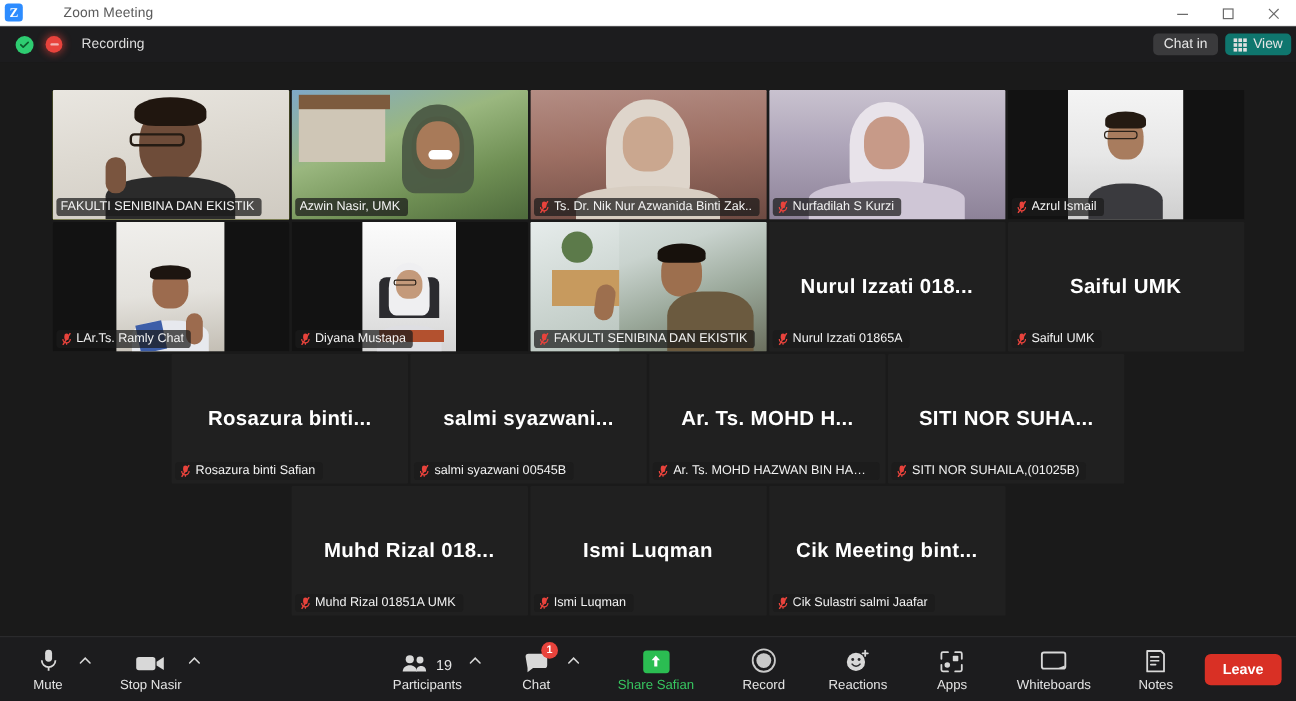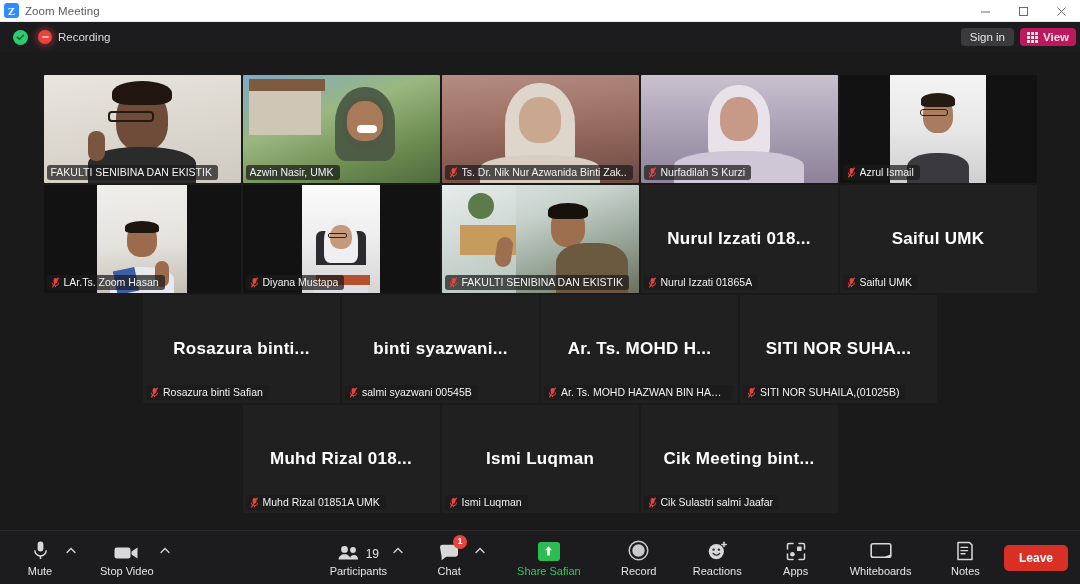--- a/index.html
+++ b/index.html
@@ -18,61 +18,60 @@
     position:relative;
     border-bottom:1px solid #e8e8e8;
   }
   .zlogo{
     width:15px;height:15px;margin-left:4px;margin-right:6px;
     background:#2d8cff; border-radius:3px;
     color:#fff; font-size:11px; font-weight:bold;
     display:flex;align-items:center;justify-content:center;
     font-family:"Liberation Serif", serif;
   }
-  .wintitle{ font-size:11.5px; color:#5a5a5a; letter-spacing:.1px;}
+  .wintitle{ font-size:11.5px; color:#5a5a5a; letter-spacing:.1px;margin-left:28px;}
   .wincontrols{ position:absolute; right:0; top:0; height:22px; display:flex;}
   .wc{ width:38px;height:22px; display:flex;align-items:center;justify-content:center;
        color:#6b6b6b; font-size:12px;}
   .wc svg{ display:block; }
 
   
   #topbar{
     height:30px; width:100%;
     background:#1c1c1e;
     display:flex; align-items:center;
     padding:0 8px;
     position:relative;
   }
   .shield{
     width:15px;height:15px;border-radius:50%;
     background:#2ecc71; margin-left:5px; margin-right:10px;
     display:flex;align-items:center;justify-content:center;
   }
   .shield svg{display:block;}
-  .recwrap{ display:flex; align-items:center; gap:6px; }
+  .recwrap{ display:flex; align-items:center; gap:16px; }
   .recdot{
     width:14px;height:14px;border-radius:50%;
     background:#e8433c; position:relative;
     box-shadow:0 0 6px 2px rgba(232,67,60,.45);
     display:flex;align-items:center;justify-content:center;
   }
   .recdot::after{content:"";width:7px;height:2px;background:#f2b4b1;border-radius:1px;}
   .rectext{ font-size:11.5px; color:#dcdcdc; }
   .topright{ position:absolute; right:4px; top:0; height:30px; display:flex; align-items:center; gap:6px;}
   .signin{
     background:#3a3a3c; color:#e6e6e6;
     font-size:11.5px; padding:3px 9px; border-radius:4px;
     border:none; cursor:pointer;
   }
   .viewbtn{
-    background:#be185d; color:#e6e6e6;
+    background:#0f766e; color:#e6e6e6;
     font-size:11.5px; padding:3px 7px; border-radius:4px;
     display:flex;align-items:center;gap:5px; cursor:pointer;
     white-space:nowrap;
-    font-weight:bold;
   }
   .gridicon{
     display:grid;grid-template-columns:repeat(3,3px);grid-template-rows:repeat(3,3px);
     gap:1px;
   }
   .gridicon i{ background:#e0e0e0; display:block; width:3px;height:3px; }
 
   
   #gallery{
     position:absolute; left:0; top:52px;
@@ -215,21 +214,21 @@
   <div class="shield">
     <svg width="9" height="9" viewBox="0 0 10 10">
         <path d="M1.5 4.8 L3.7 7 L8.3 2.6" stroke="#0d5c2d" stroke-width="1.6" fill="none" stroke-linecap="round" stroke-linejoin="round"></path>
       </svg>
   </div>
   <div class="recwrap">
     <div class="recdot"></div>
     <span class="rectext">Recording</span>
   </div>
   <div class="topright">
-    <button class="signin">Sign in</button>
+    <button class="signin">Chat in</button>
     <div class="viewbtn">
       <span class="gridicon">
         <i></i>
           <i></i>
           <i></i>
           <i></i>
           <i></i>
           <i></i>
           <i></i>
           <i></i>
@@ -355,21 +354,21 @@
       </div>
       <div class="namestrip">
         <span class="mutedmic">
           <svg width="9" height="11" viewBox="0 0 9 11">
               <rect x="2.6" y="1" width="3.8" height="5.6" rx="1.9" fill="#e8433c"></rect>
               <path d="M1.4 5.6a3.1 3.1 0 0 0 6.2 0" stroke="#e8433c" stroke-width="1" fill="none"></path>
               <line x1="4.5" y1="8.5" x2="4.5" y2="10.2" stroke="#e8433c" stroke-width="1"></line>
               <line x1="7.6" y1="0.6" x2="1.4" y2="10.4" stroke="#e8433c" stroke-width="1.2"></line>
             </svg>
         </span>
-        <span class="nm">LAr.Ts. Zoom Hasan</span>
+        <span class="nm">LAr.Ts. Ramly Chat</span>
       </div>
     </div>
 
     <div class="tile">
       <div class="videobox">
         <div class="vid narrow3 bgG">
           <div style="position:absolute;left:14px;top:46px;width:50px;height:34px;background:#2b2b2f;border-radius:6px 6px 0 0;"></div>
           <div class="face" style="width:34px;height:44px;top:34px;background:#efeff1;border-radius:48% 48% 18% 18%;"></div>
           <div class="face" style="width:22px;height:24px;top:40px;background:#c49a7b;"></div>
           <div class="torso" style="width:54px;height:22px;background:#dedee2;"></div>
@@ -455,21 +454,21 @@
               <rect x="2.6" y="1" width="3.8" height="5.6" rx="1.9" fill="#e8433c"></rect>
               <path d="M1.4 5.6a3.1 3.1 0 0 0 6.2 0" stroke="#e8433c" stroke-width="1" fill="none"></path>
               <line x1="4.5" y1="8.5" x2="4.5" y2="10.2" stroke="#e8433c" stroke-width="1"></line>
               <line x1="7.6" y1="0.6" x2="1.4" y2="10.4" stroke="#e8433c" stroke-width="1.2"></line>
             </svg>
         </span>
         <span class="nm">Rosazura binti Safian</span>
       </div>
     </div>
     <div class="tile">
-      <div class="bigname">binti syazwani...</div>
+      <div class="bigname">salmi syazwani...</div>
       <div class="namestrip">
         <span class="mutedmic">
           <svg width="9" height="11" viewBox="0 0 9 11">
               <rect x="2.6" y="1" width="3.8" height="5.6" rx="1.9" fill="#e8433c"></rect>
               <path d="M1.4 5.6a3.1 3.1 0 0 0 6.2 0" stroke="#e8433c" stroke-width="1" fill="none"></path>
               <line x1="4.5" y1="8.5" x2="4.5" y2="10.2" stroke="#e8433c" stroke-width="1"></line>
               <line x1="7.6" y1="0.6" x2="1.4" y2="10.4" stroke="#e8433c" stroke-width="1.2"></line>
             </svg>
         </span>
         <span class="nm">salmi syazwani 00545B</span>
@@ -571,21 +570,21 @@
         </svg>
     </div>
 
     <div class="ctrl" style="margin-left:14px;">
       <span class="ic">
         <svg width="25" height="16" viewBox="0 0 25 16">
             <rect x="0.5" y="2.5" width="16" height="11" rx="2.3" fill="#d8d8d8"></rect>
             <path d="M17.5 6.4 L23.5 2.6 L23.5 13.4 L17.5 9.6 Z" fill="#d8d8d8"></path>
           </svg>
       </span>
-      <span class="lb">Stop Video</span>
+      <span class="lb">Stop Nasir</span>
     </div>
     <div class="caret">
       <svg width="10" height="7" viewBox="0 0 10 7">
           <path d="M1 5.5 L5 1.5 L9 5.5" stroke="#d8d8d8" stroke-width="1.3" fill="none" stroke-linecap="round"></path>
         </svg>
     </div>
   </div>
 
   <div class="ctrlgroup" style="margin-left:150px;">
     <div class="ctrl">

